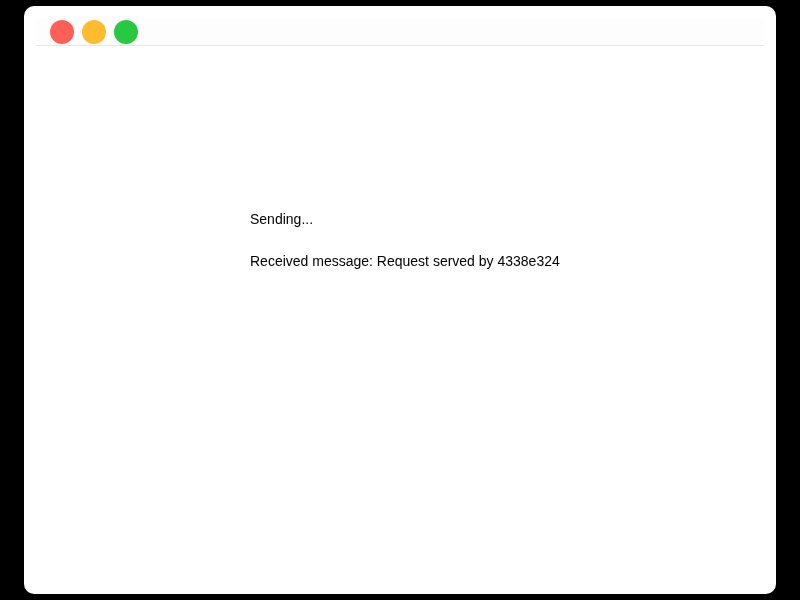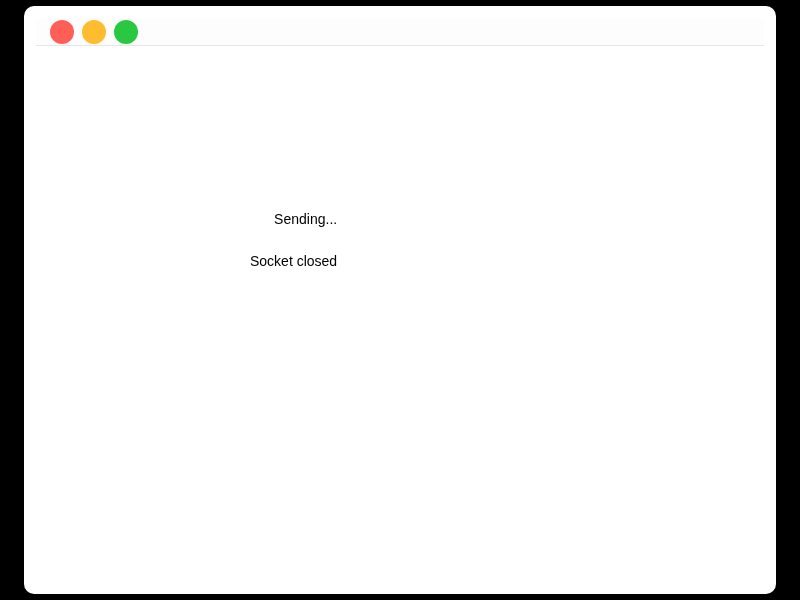--- a/index.html
+++ b/index.html
@@ -1,19 +1,18 @@
 <!DOCTYPE html>
 <html><head>
   <meta charset="utf-8">
   <style>
     * {
       margin: 0;
       padding: 12px;
       box-sizing: border-box;
-      text-align: right;
     }
     body {
       width: 800px;
       height: 600px;
       background: #000;
       font-family: -apple-system, BlinkMacSystemFont, "Helvetica Neue", Arial, sans-serif;
       overflow: hidden;
     }
     .window {
       position: absolute;
@@ -65,16 +64,16 @@
 
 <div class="window">
   <div class="titlebar">
     <div class="traffic-light tl-close"></div>
     <div class="traffic-light tl-min"></div>
     <div class="traffic-light tl-max"></div>
   </div>
   <div class="content">
     <div class="log-block">
       <div class="log-line">Sending...</div>
-      <div class="log-line">Socket closed</div>
+      <div class="log-line">Received message: Request served by 4338e324</div>
     </div>
   </div>
 </div>
 
 </body></html>

